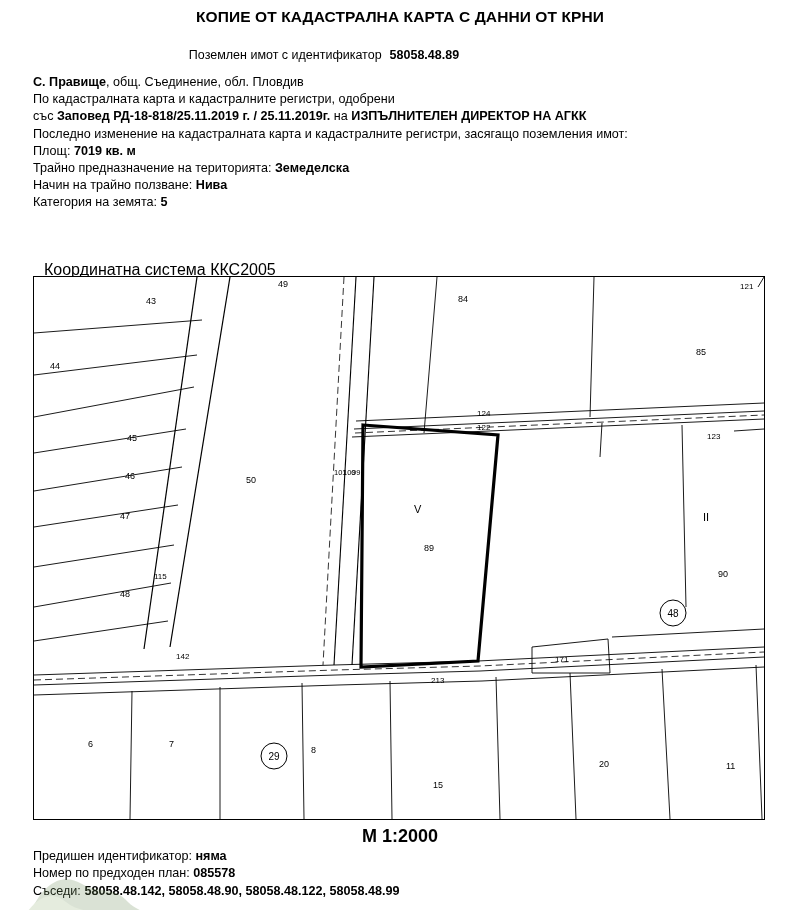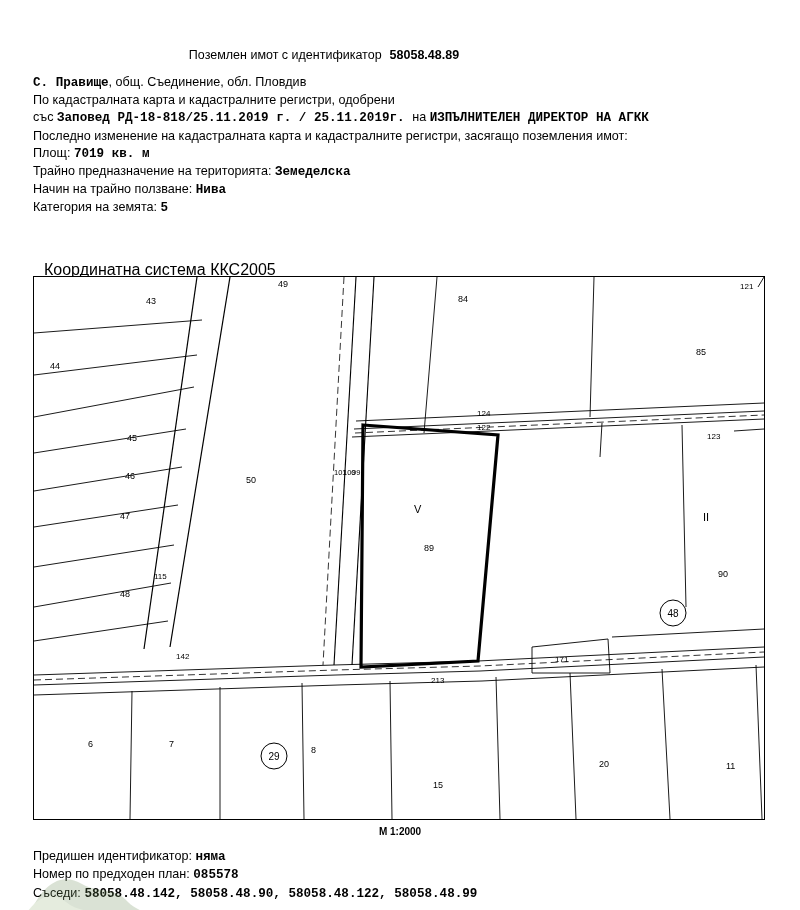--- a/index.html
+++ b/index.html
@@ -46,21 +46,21 @@
     position: absolute;
     top: 74px;
     left: 33px;
     width: 730px;
     font-size: 12.6px;
     line-height: 17.2px;
   }
   .info-line {
     white-space: nowrap;
   }
-  .b { font-weight: bold; font-family: Liberation Mono, monospace; }
+  .b { font-weight: bold; }
 
   .coordsys {
     position: absolute;
     left: 44px;
     top: 261px;
     font-size: 16px;
   }
 
   .map-frame {
     position: absolute;
@@ -73,21 +73,21 @@
     background: #ffffff;
   }
   .map-svg { display: block; }
 
   .scale {
     position: absolute;
     top: 826px;
     left: 0;
     width: 800px;
     text-align: center;
-    font-size: 10px;
+    font-size: 18px;
     font-weight: bold;
   }
   .footer-block {
     position: absolute;
     top: 848px;
     left: 33px;
     width: 740px;
     font-size: 12.6px;
     line-height: 17.4px;
   }
@@ -98,20 +98,21 @@
     width: 150px;
     height: 60px;
     opacity: 0.25;
   }
 </style>
 </head>
 <body>
 
 <div class="page">
 
+  <div class="doc-title">КОПИЕ ОТ КАДАСТРАЛНА КАРТА С ДАННИ ОТ КРНИ</div>
 
   <div class="subtitle">
     <span>Поземлен имот с  идентификатор</span><span class="ident">58058.48.89</span>
   </div>
 
   <div class="info-block">
     <div class="info-line">
       <span class="b">С. Правище</span><span>, общ. Съединение, обл. Пловдив</span>
     </div>
     <div class="info-line">По кадастралната карта и кадастралните регистри, одобрени</div>

